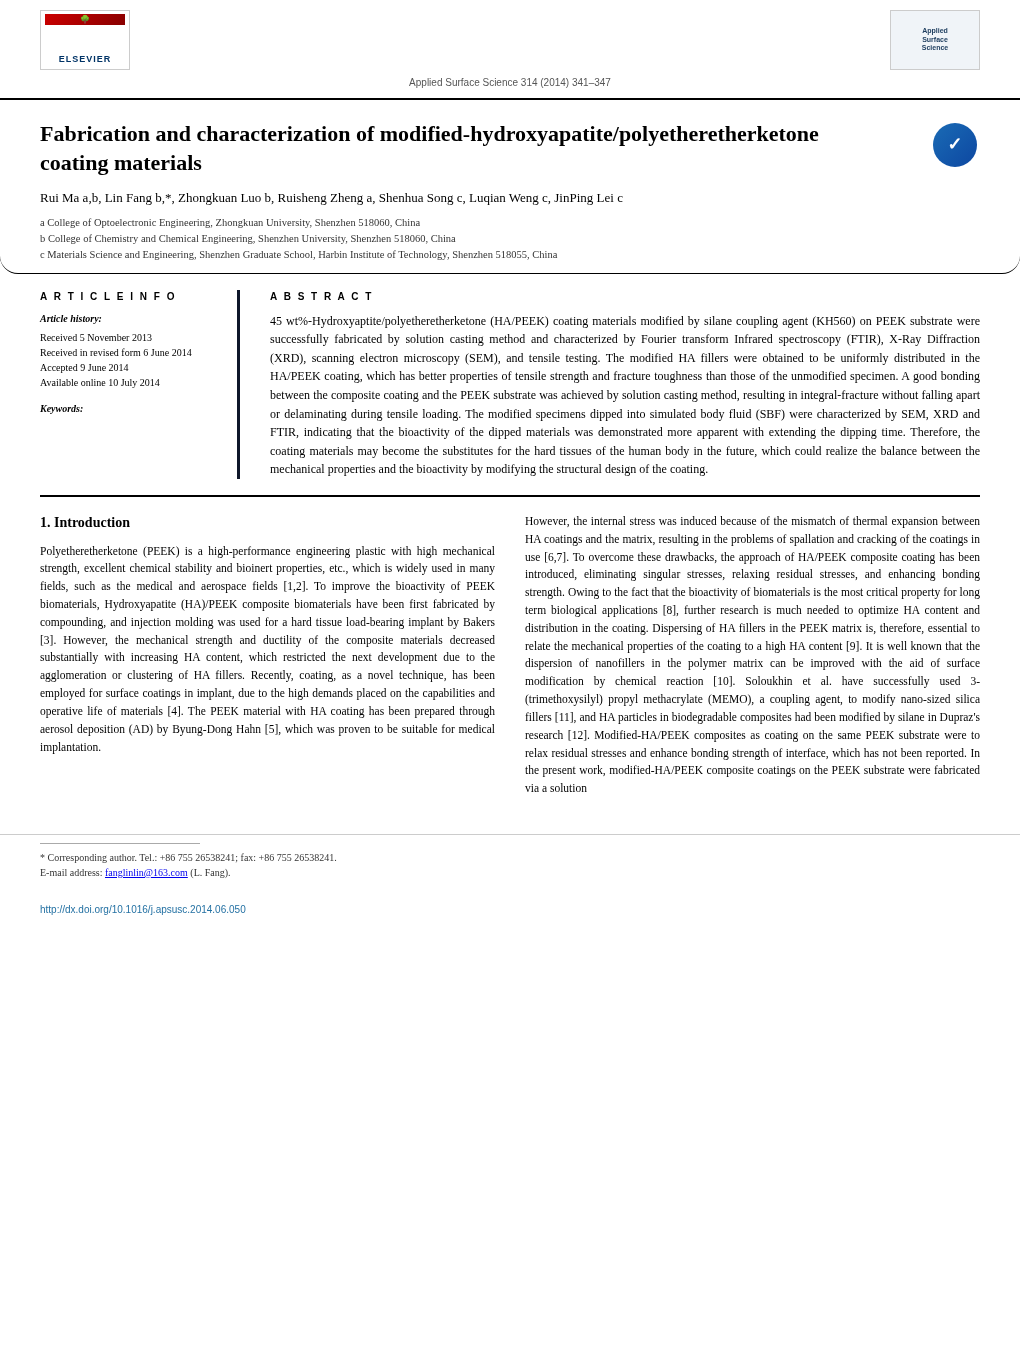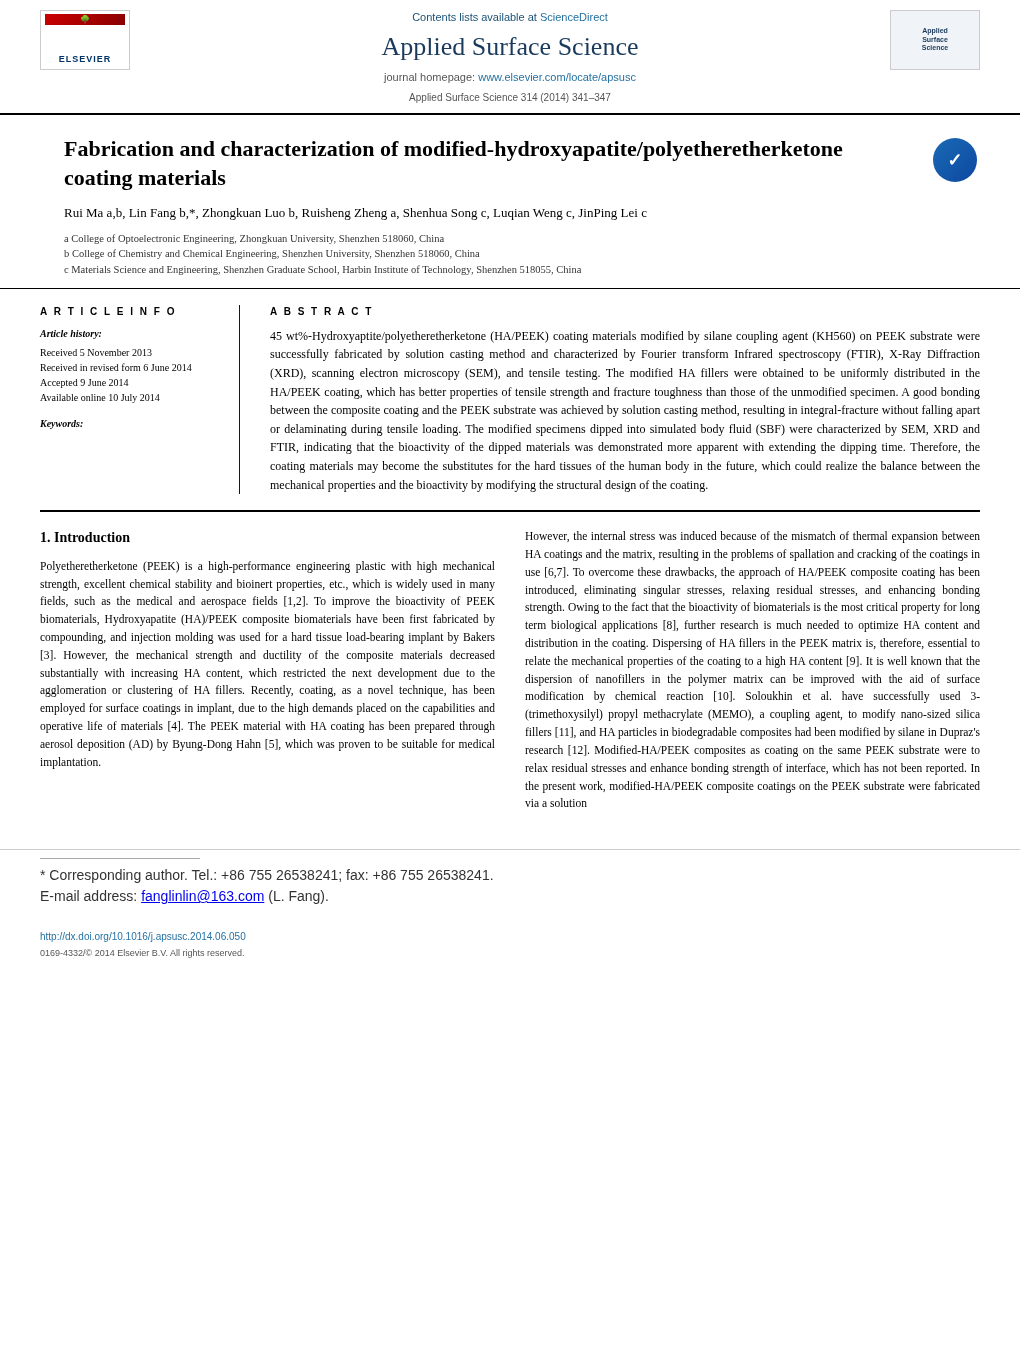--- a/index.html
+++ b/index.html
@@ -110,22 +110,23 @@
       padding: 3px;
     }
     .journal-logo .jl-title {
       font-weight: bold;
       color: #1a3a5c;
       font-size: 7px;
       line-height: 1.2;
     }
     
     .article-header {
-      padding: 20px 40px 10px 64px;
+      padding: 20px 40px 10px 40px;
       border-bottom: 1px solid #000;
+      border-radius: 18px;
     }
     .article-title-row {
       display: flex;
       justify-content: space-between;
       align-items: flex-start;
     }
     .article-title {
       font-size: 22px;
       font-weight: bold;
       color: #000;
@@ -166,21 +167,21 @@
     }
     
     .article-body {
       padding: 16px 40px;
       display: flex;
       gap: 30px;
     }
     .article-info {
       width: 200px;
       flex-shrink: 0;
-      border-right: 1px solid #0f172a;
+      border-right: 3px solid #0f172a;
       padding-right: 20px;
     }
     .article-info h3 {
       font-size: 10px;
       font-family: Arial, sans-serif;
       letter-spacing: 2px;
       text-transform: uppercase;
       color: #000;
       margin-bottom: 8px;
     }
@@ -265,24 +266,24 @@
       font-family: 'Times New Roman', serif;
       margin-bottom: 10px;
     }
     
     .footer-area {
       padding: 8px 40px;
       border-top: 1px solid #ccc;
       margin-top: 10px;
     }
     .footnote {
-      font-size: 14px;
+      font-size: 10px;
       line-height: 1.5;
       color: #333;
-      font-family: Liberation Sans, sans-serif;
+      font-family: Liberation Serif, serif;
     }
     .doi-link {
       font-size: 10px;
       color: #2471a3;
       text-decoration: none;
       font-family: Arial, sans-serif;
     }
     .issn-text {
       font-size: 9px;
       color: #555;
@@ -303,31 +304,20 @@
   <div class="header">
     <div class="header-top">
 
       <div class="elsevier-logo">
         <div class="logo-box">
           <span>🌳</span>
         </div>
         <span class="elsevier-label">ELSEVIER</span>
       </div>
 
-      <div class="header-center">
-        <div class="journal-link">
-          <span>Contents lists available at</span>
-          <a href="#">ScienceDirect</a>
-        </div>
-        <div class="journal-title">Applied Surface Science</div>
-        <div class="journal-homepage">
-          <span>journal homepage:</span>
-          <a href="#">www.elsevier.com/locate/apsusc</a>
-        </div>
-      </div>
 
       <div class="journal-logo">
         <div class="jl-title">Applied<br>Surface<br>Science</div>
       </div>
     </div>
     <div style="font-size:10px; font-family:Arial,sans-serif; color:#555; text-align:center; margin-top:4px;">Applied Surface Science 314 (2014) 341–347</div>
   </div>
 
   <div class="article-header">
     <div class="article-title-row">
@@ -390,15 +380,14 @@
     <hr class="footnote-divider">
     <div class="footnote">
       <span>* Corresponding author. Tel.: +86 755 26538241; fax: +86 755 26538241.</span><br>
       <span>E-mail address:</span>
       <a href="#">fanglinlin@163.com</a>
       <span>(L. Fang).</span>
     </div>
     <div style="margin-top:20px;">
       <a href="#" class="doi-link">http://dx.doi.org/10.1016/j.apsusc.2014.06.050</a>
     </div>
-    <div class="issn-text" style="margin-top:2px;">0169-4332/© 2014 Elsevier B.V. All rights reserved.</div>
   </div>
 </div>
 
 </body></html>

